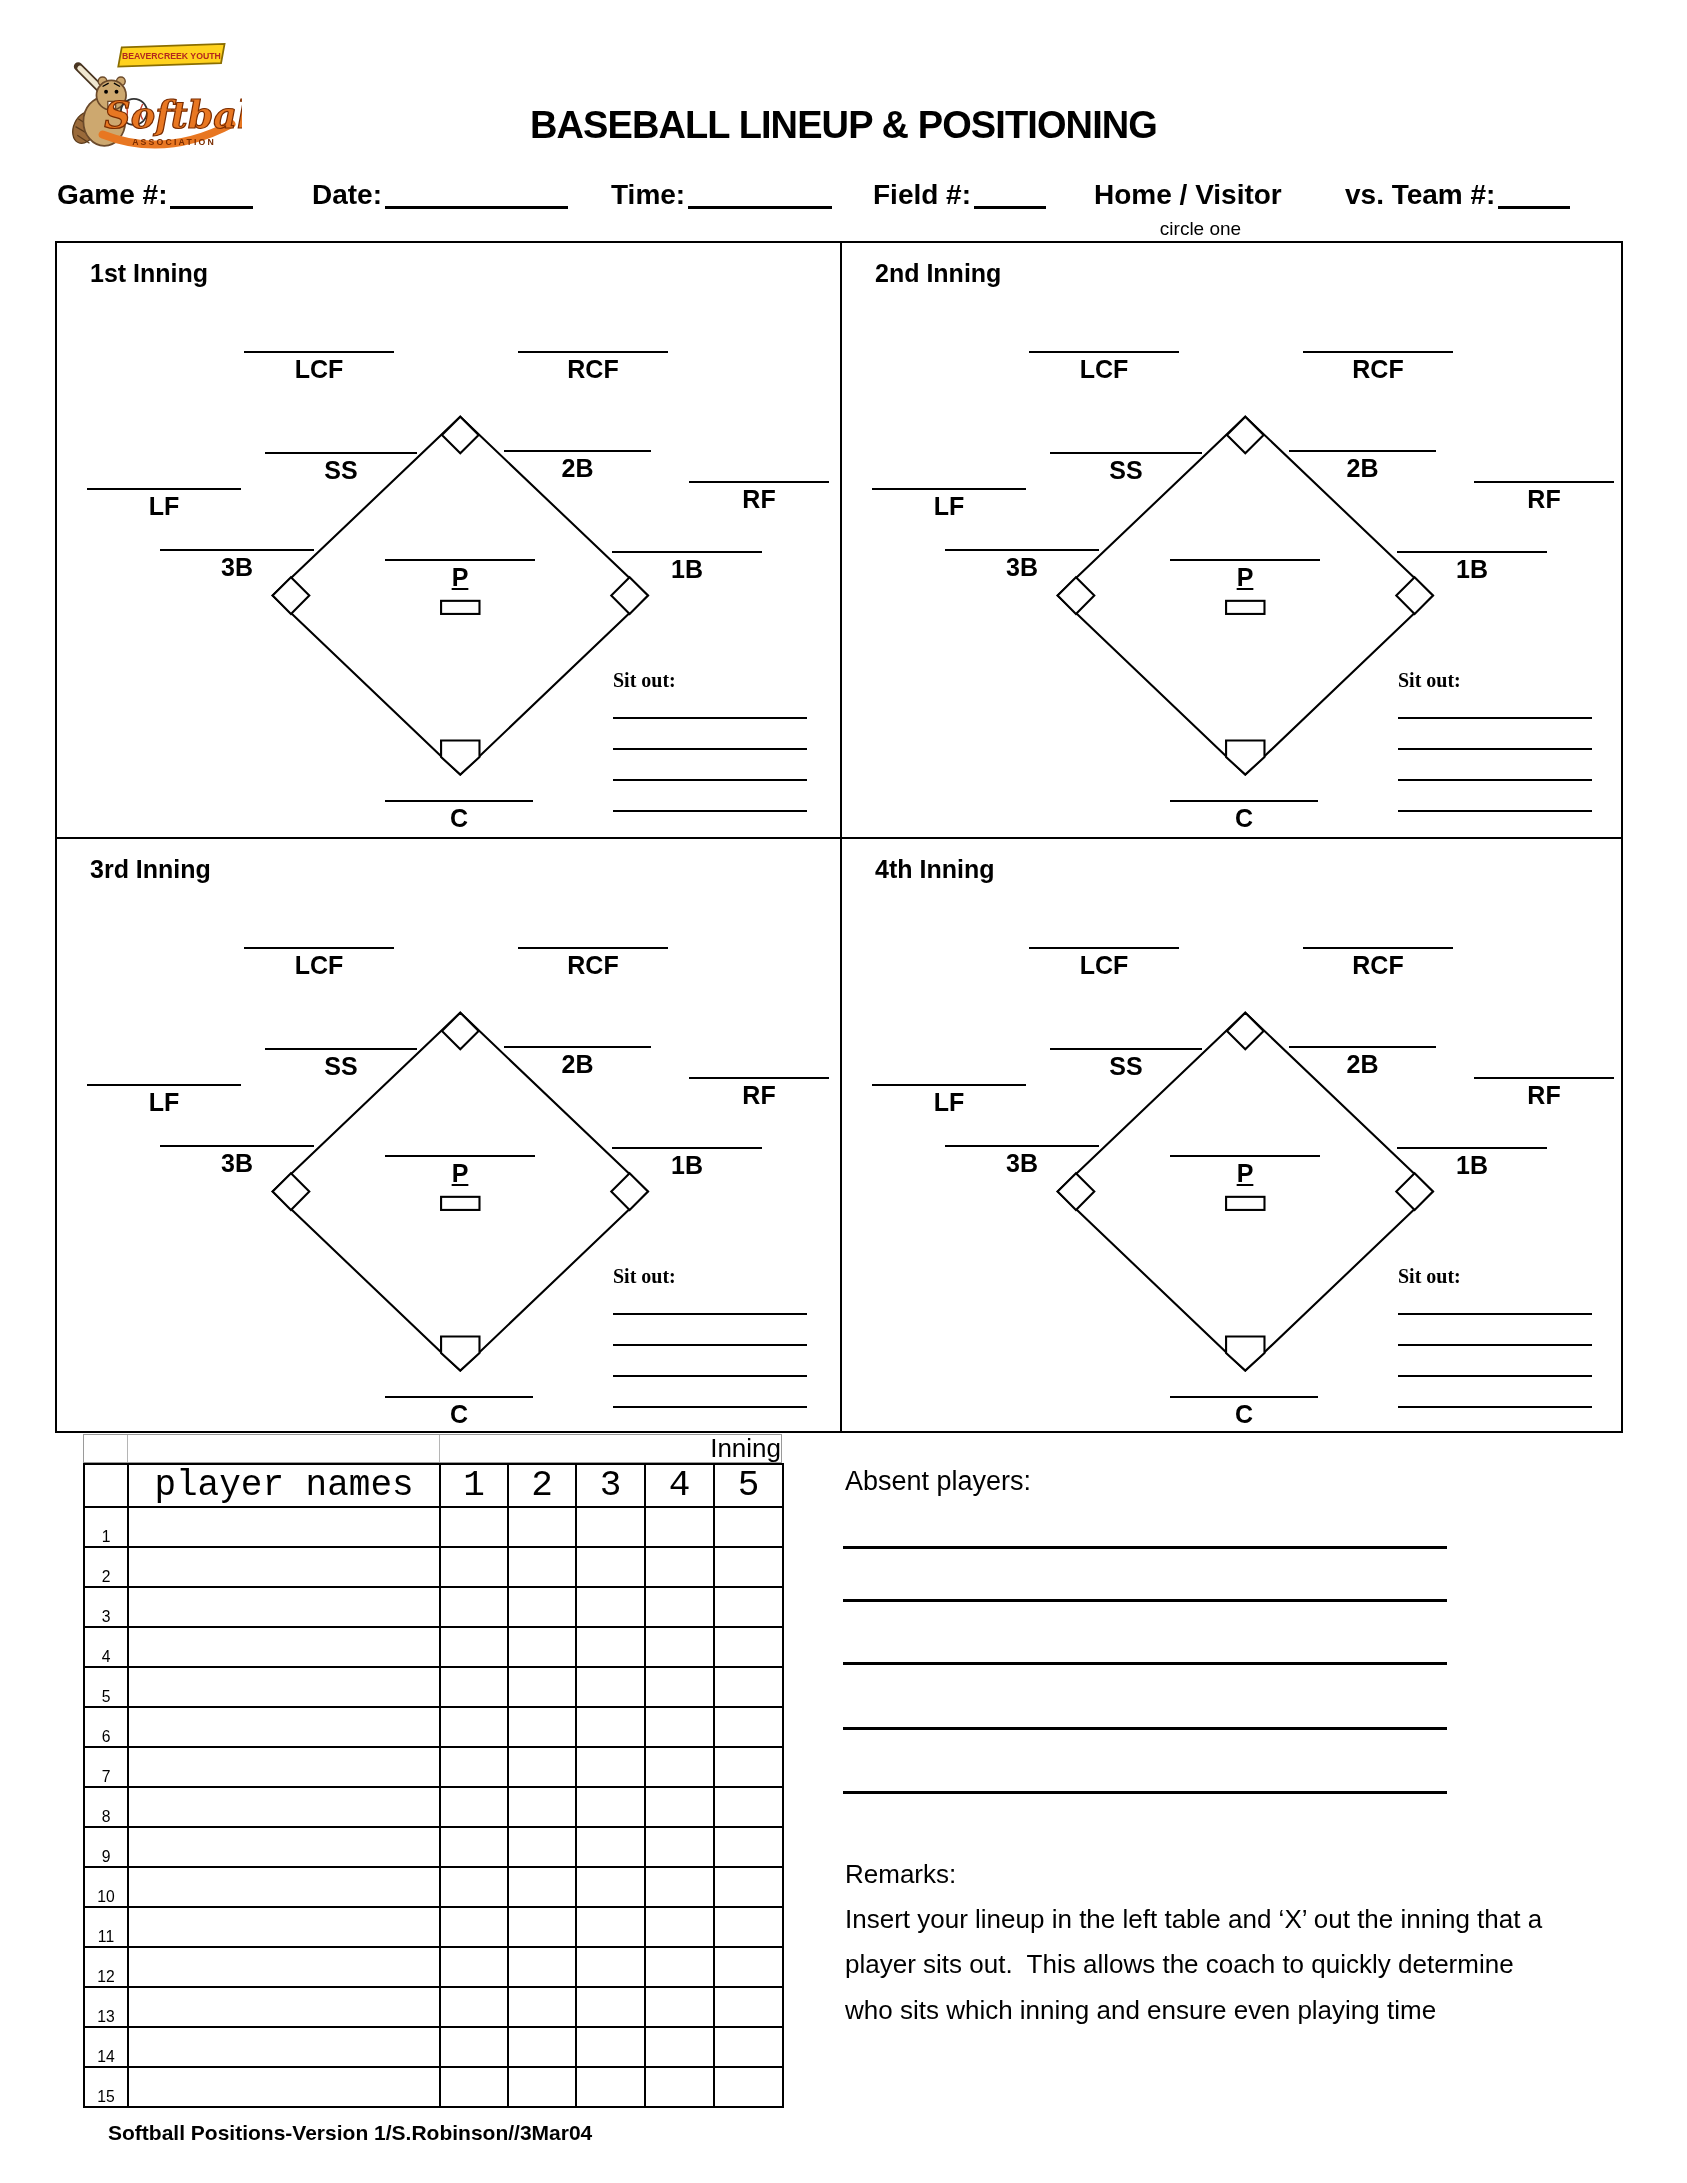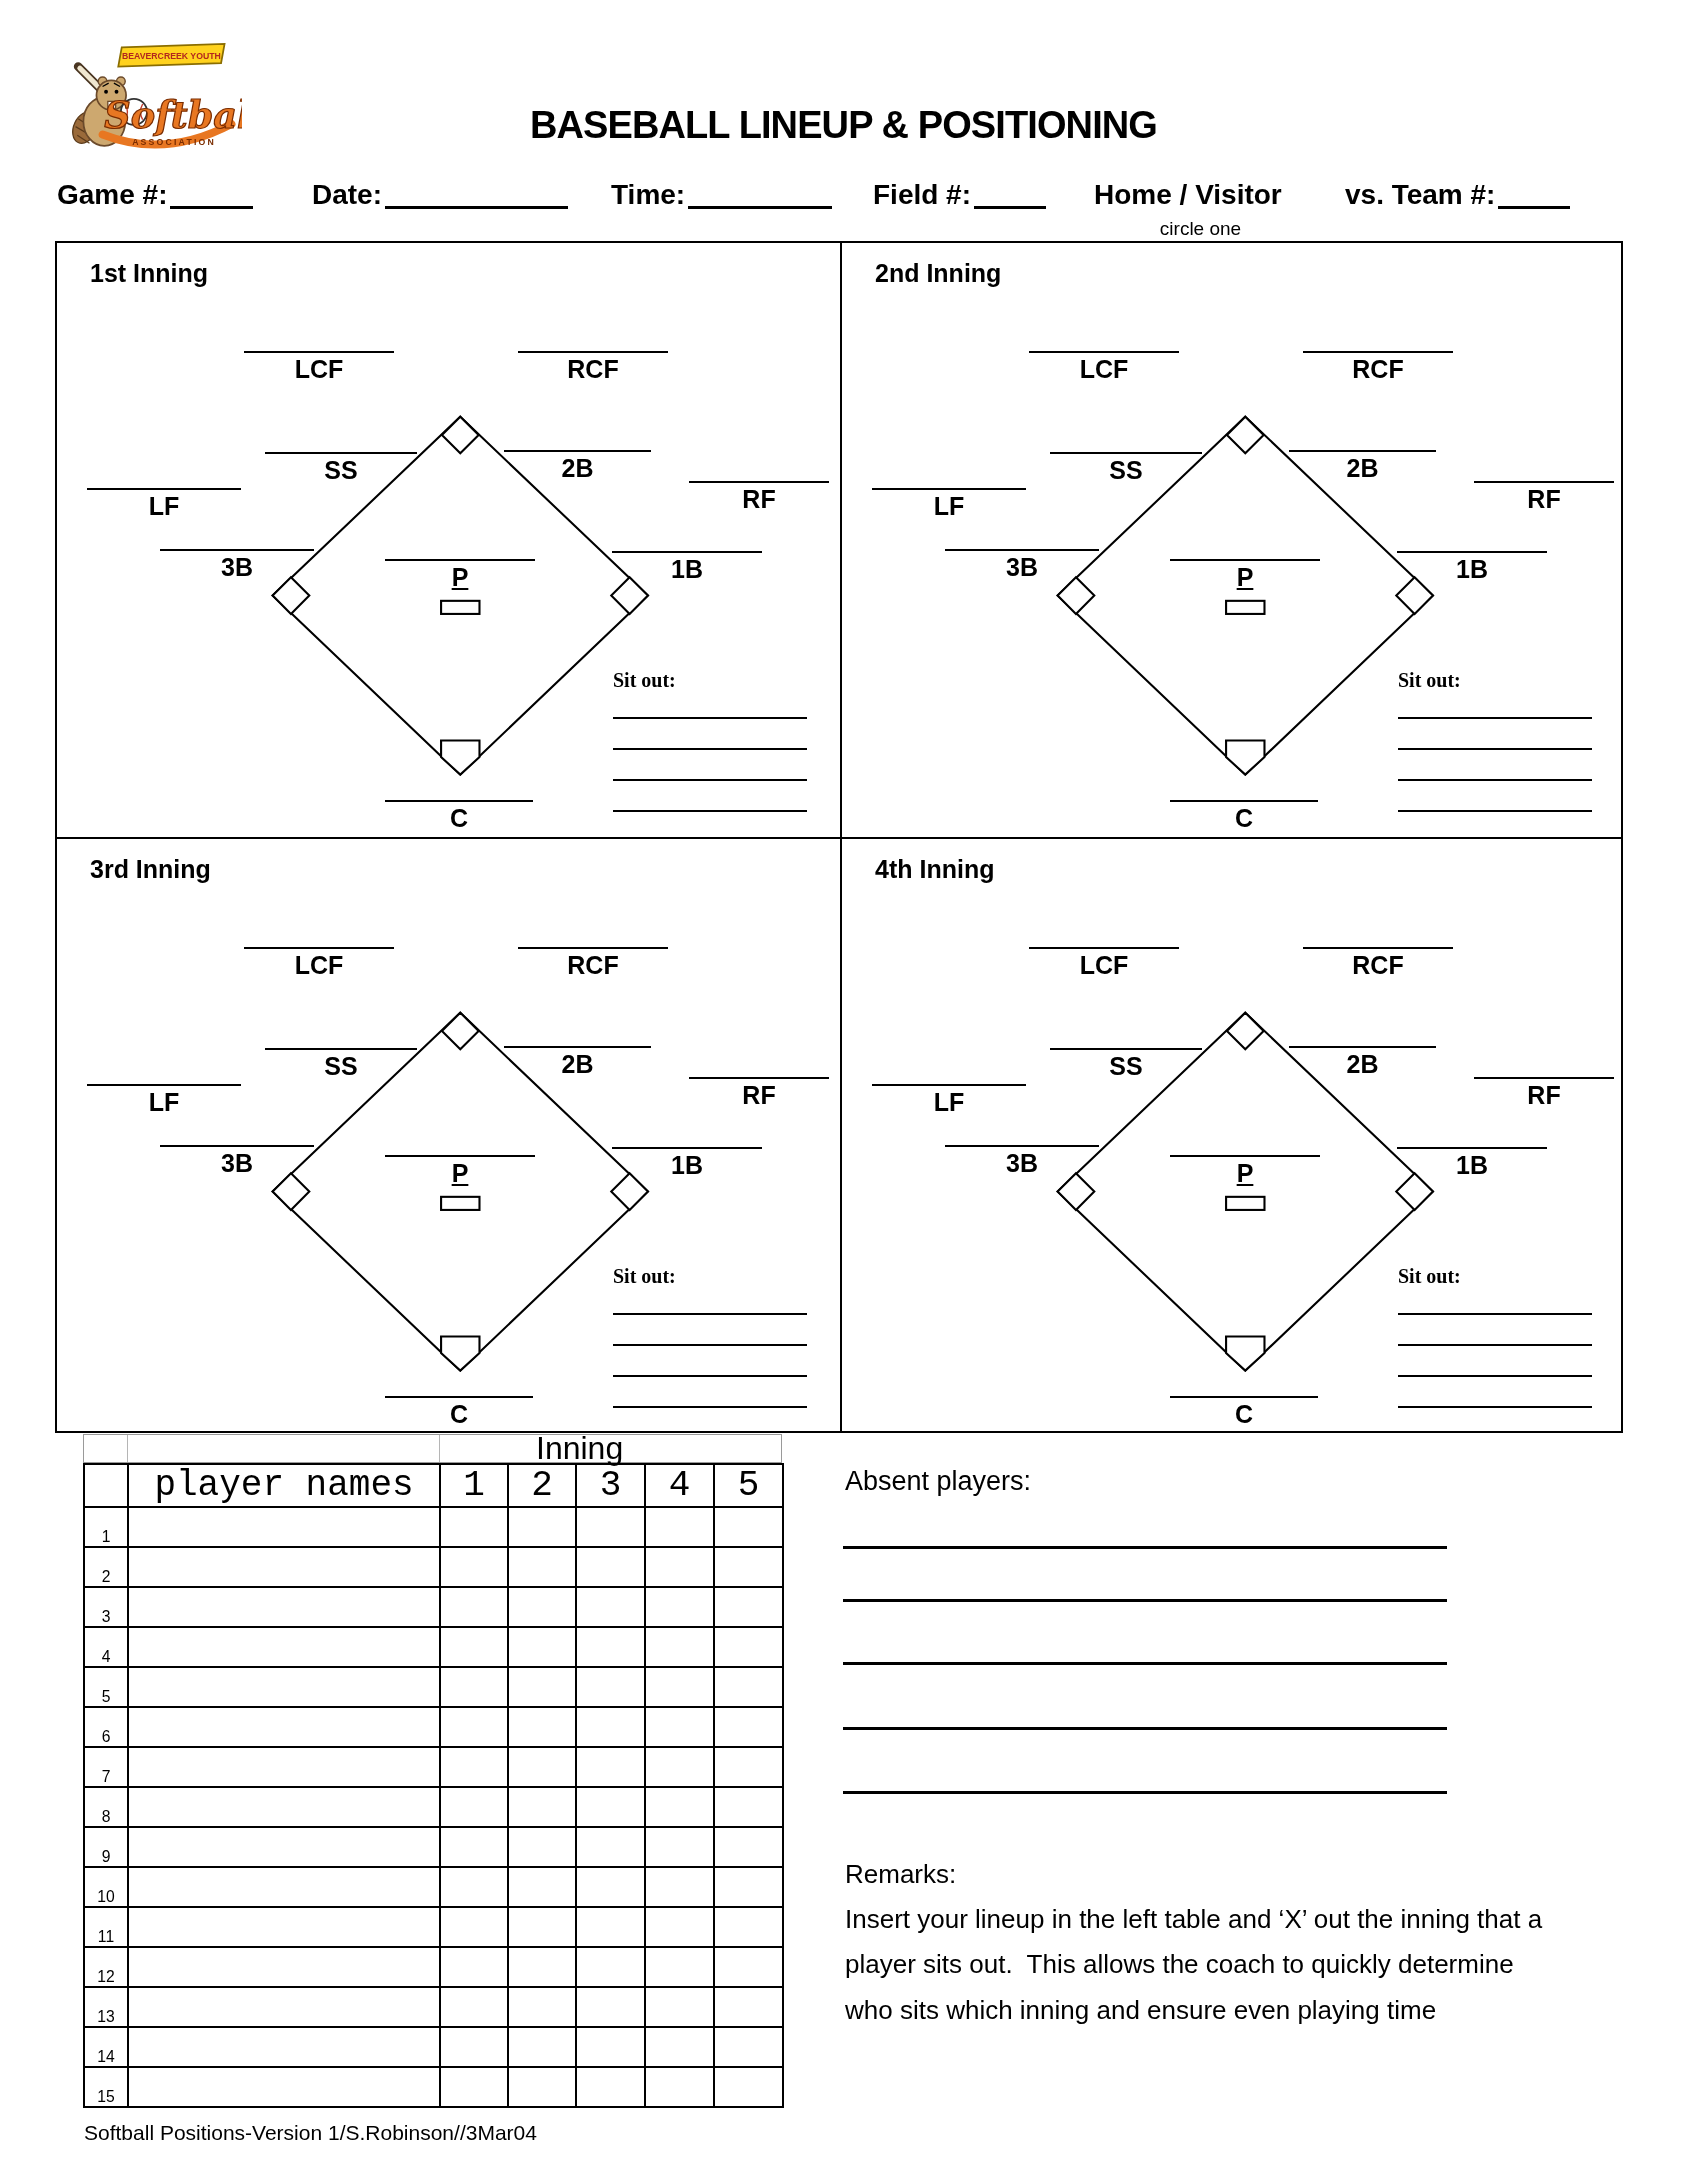--- a/index.html
+++ b/index.html
@@ -38,36 +38,36 @@
   .sit-lbl { text-align:left; font-family:"Liberation Serif","DejaVu Serif",serif;
              font-weight:bold; font-size:20px; }
   .sln { height:0; border-top:2.1px solid #000; margin-top:29px; }
   .sln.first { margin-top:24.5px; }
 
   
   .inning-strip { position:absolute; left:83px; top:1434px; width:699px; height:29px;
                   box-sizing:border-box; border:0.9px solid #9a9a9a; display:flex; align-items:center; }
   .is-c1 { width:44px; height:100%; border-right:0.9px solid #b5b5b5; box-sizing:border-box; }
   .is-c2 { width:312px; height:100%; border-right:0.9px solid #b5b5b5; box-sizing:border-box; }
-  .is-c3 { flex:1; text-align:left; padding-left:96px; font-size:32px; }
+  .is-c3 { flex:1; text-align:right; padding-left:96px; font-size:26px; }
 
   table.roster { position:absolute; left:83px; top:1463px; width:699px;
                  border-collapse:collapse; table-layout:fixed; }
   table.roster th, table.roster td { border:2.6px solid #000; padding:0; }
   table.roster th { height:38px; font-size:36px; font-weight:normal;font-family:Liberation Mono, monospace; }
   table.roster td { height:38px; }
   td.rownum { font-size:15.7px; text-align:center; vertical-align:bottom; padding-bottom:2.6px; }
 
   
   .absent-label { position:absolute; left:845px; top:1466px; font-size:27px; }
   .a-line { position:absolute; left:843px; width:604px; height:0; border-top:3px solid #000; }
   .remarks-label { position:absolute; left:845px; top:1859px; font-size:26px; }
   .remark-line { position:absolute; left:845px; font-size:26px; white-space:pre; }
 
-  .footer { position:absolute; left:84px; top:2121px; font-size:21px; }
+  .footer { position:absolute; left:108px; top:2121px; font-size:21px;font-weight:bold; }
 </style>
 </head>
 <body>
 
 <div class="page">
 
   <svg class="logo" viewBox="0 0 210 138">
     <line x1="22" y1="30" x2="76" y2="84" stroke="#4a3622" stroke-width="10" stroke-linecap="round"></line>
     <line x1="24" y1="32" x2="74" y2="82" stroke="#efe6cf" stroke-width="6" stroke-linecap="round"></line>
     <ellipse cx="30" cy="100" rx="13" ry="19" fill="#9a6a3a" stroke="#5a3a1a" stroke-width="1.5" transform="rotate(25 30 100)"></ellipse>

